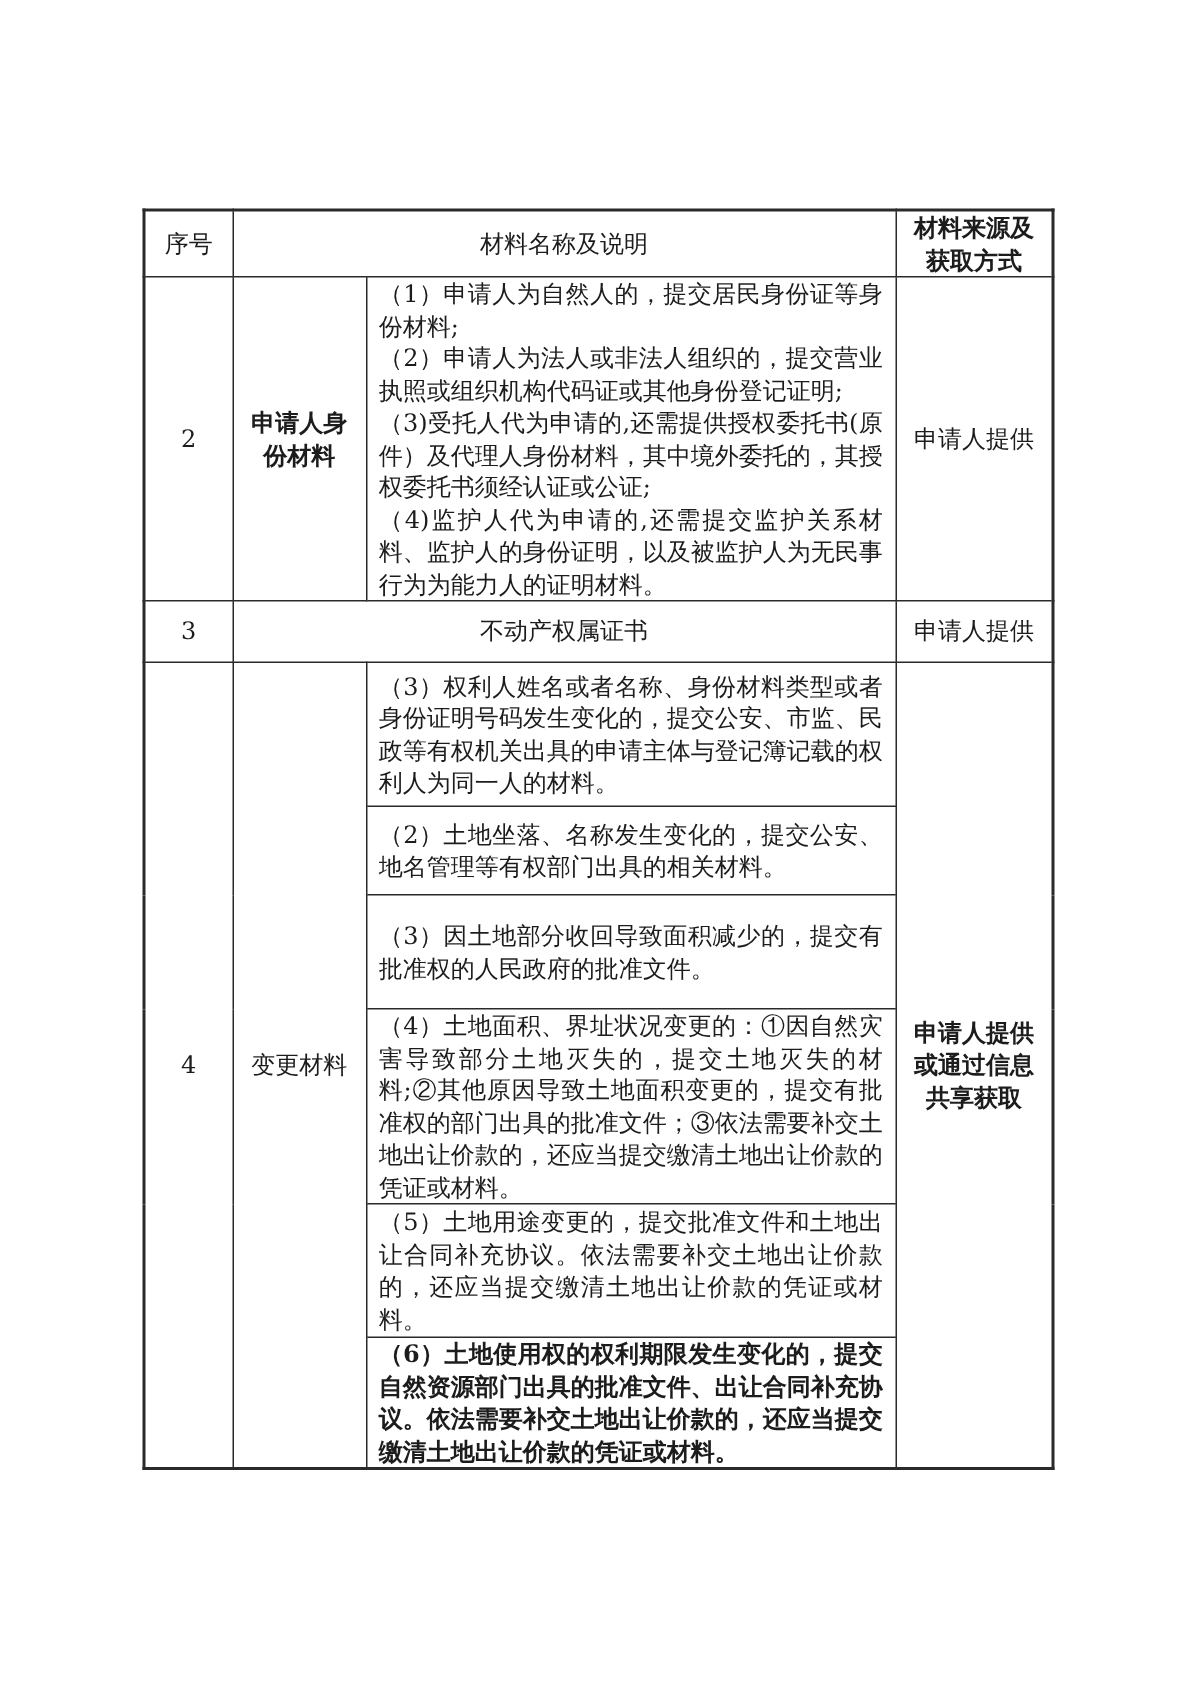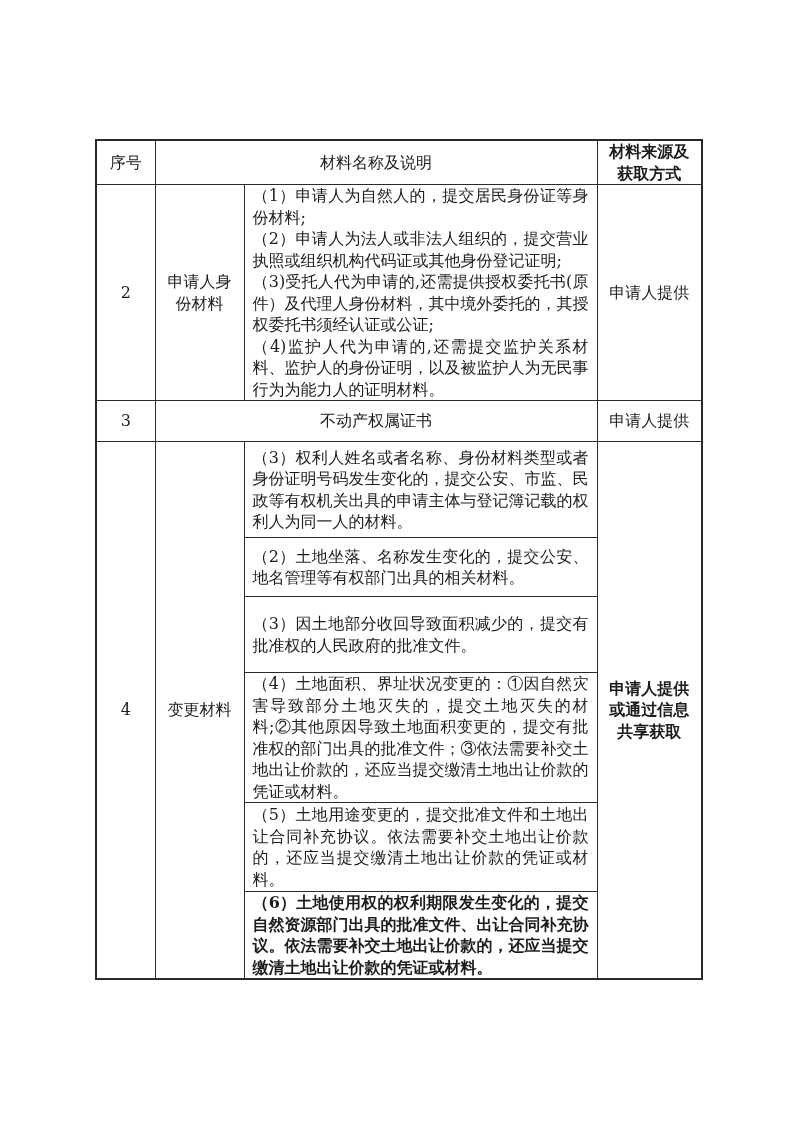--- a/index.html
+++ b/index.html
@@ -31,21 +31,21 @@
     padding: 0 8px;
     vertical-align: middle;
     overflow: hidden;
   }
   .materials p { margin: 0; }
   .c-center { text-align: center; }
   .c-just   { text-align: justify; margin-top: 14px; }
   .v-top    { vertical-align: top !important; }
   .desc     { padding: 1px 8px 0 8px; }
   .wrap-narrow { max-width: 84px; margin: 0 auto; font-weight: bold; }
-  .wrap-cat    { max-width: 70px; margin: 0 auto; }
+  .wrap-cat    { max-width: 70px; margin: 0 auto; font-weight: bold; }
   .h-hdr { height: 43px; }
   .h-r2  { height: 215px; }
   .h-r3  { height: 41px; }
   .h-s1  { height: 96px; }
   .h-s2  { height: 59px; }
   .h-s3  { height: 76px; }
   .h-s4  { height: 130px; }
   .h-s5  { height: 89px; }
   .h-s6  { height: 86px; font-weight: bold; }
 </style>

